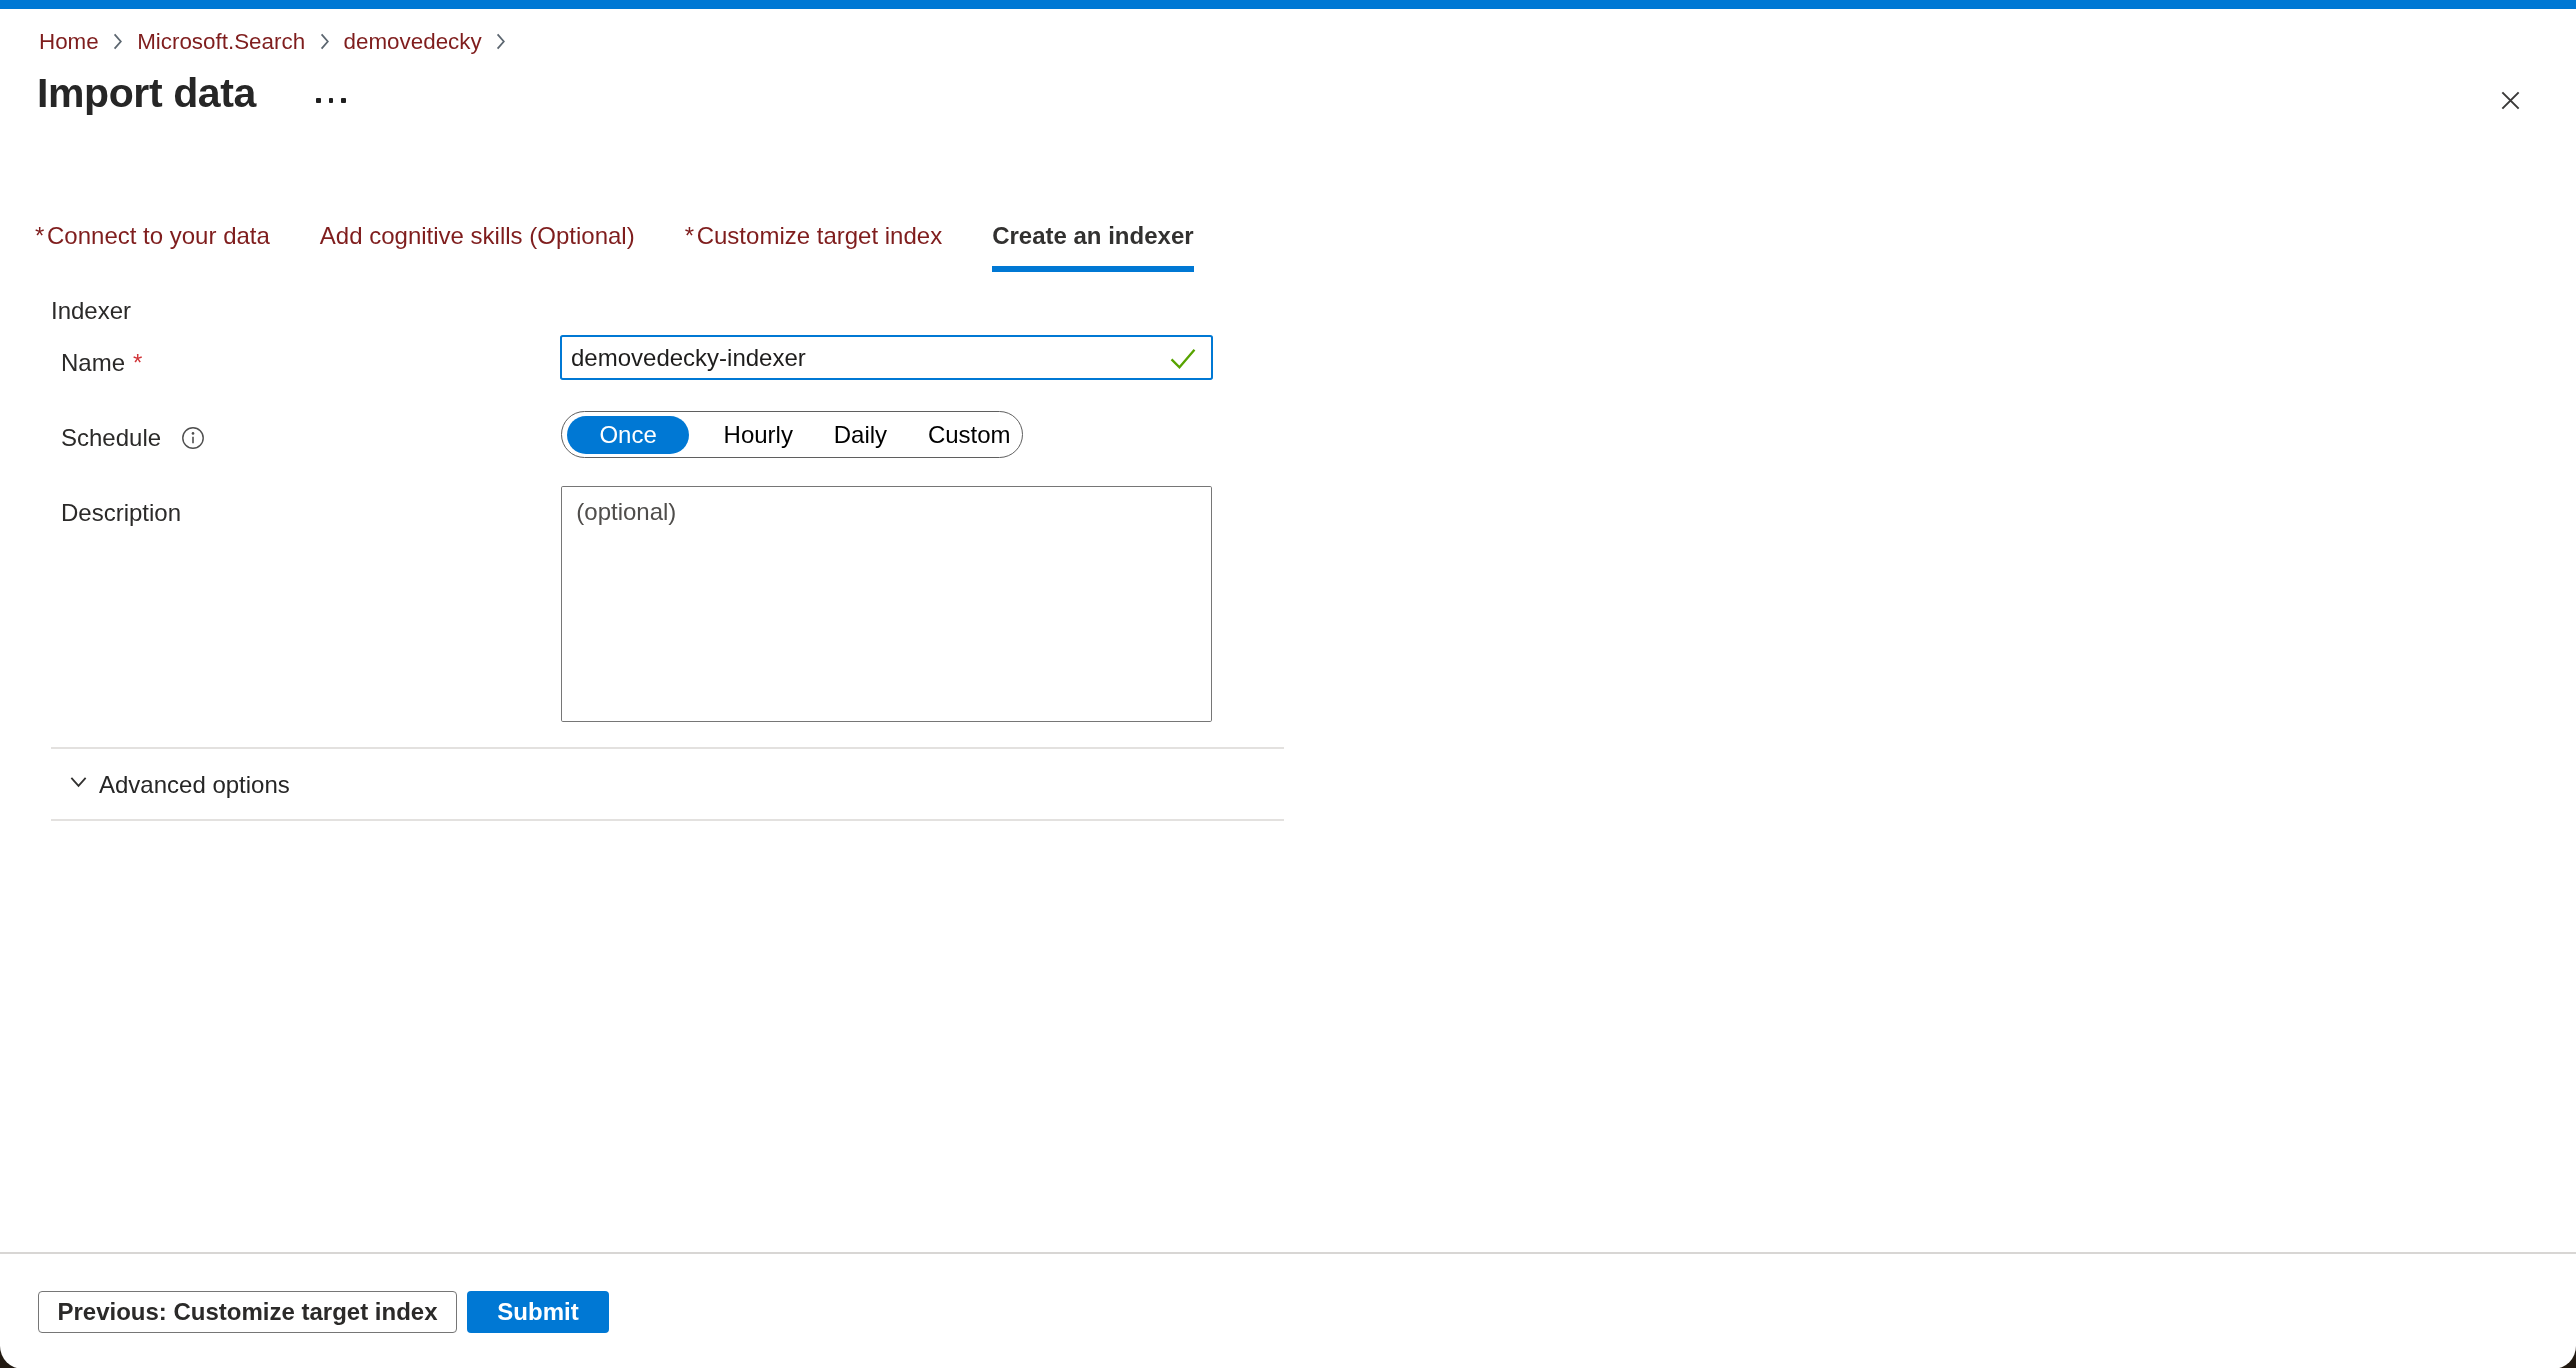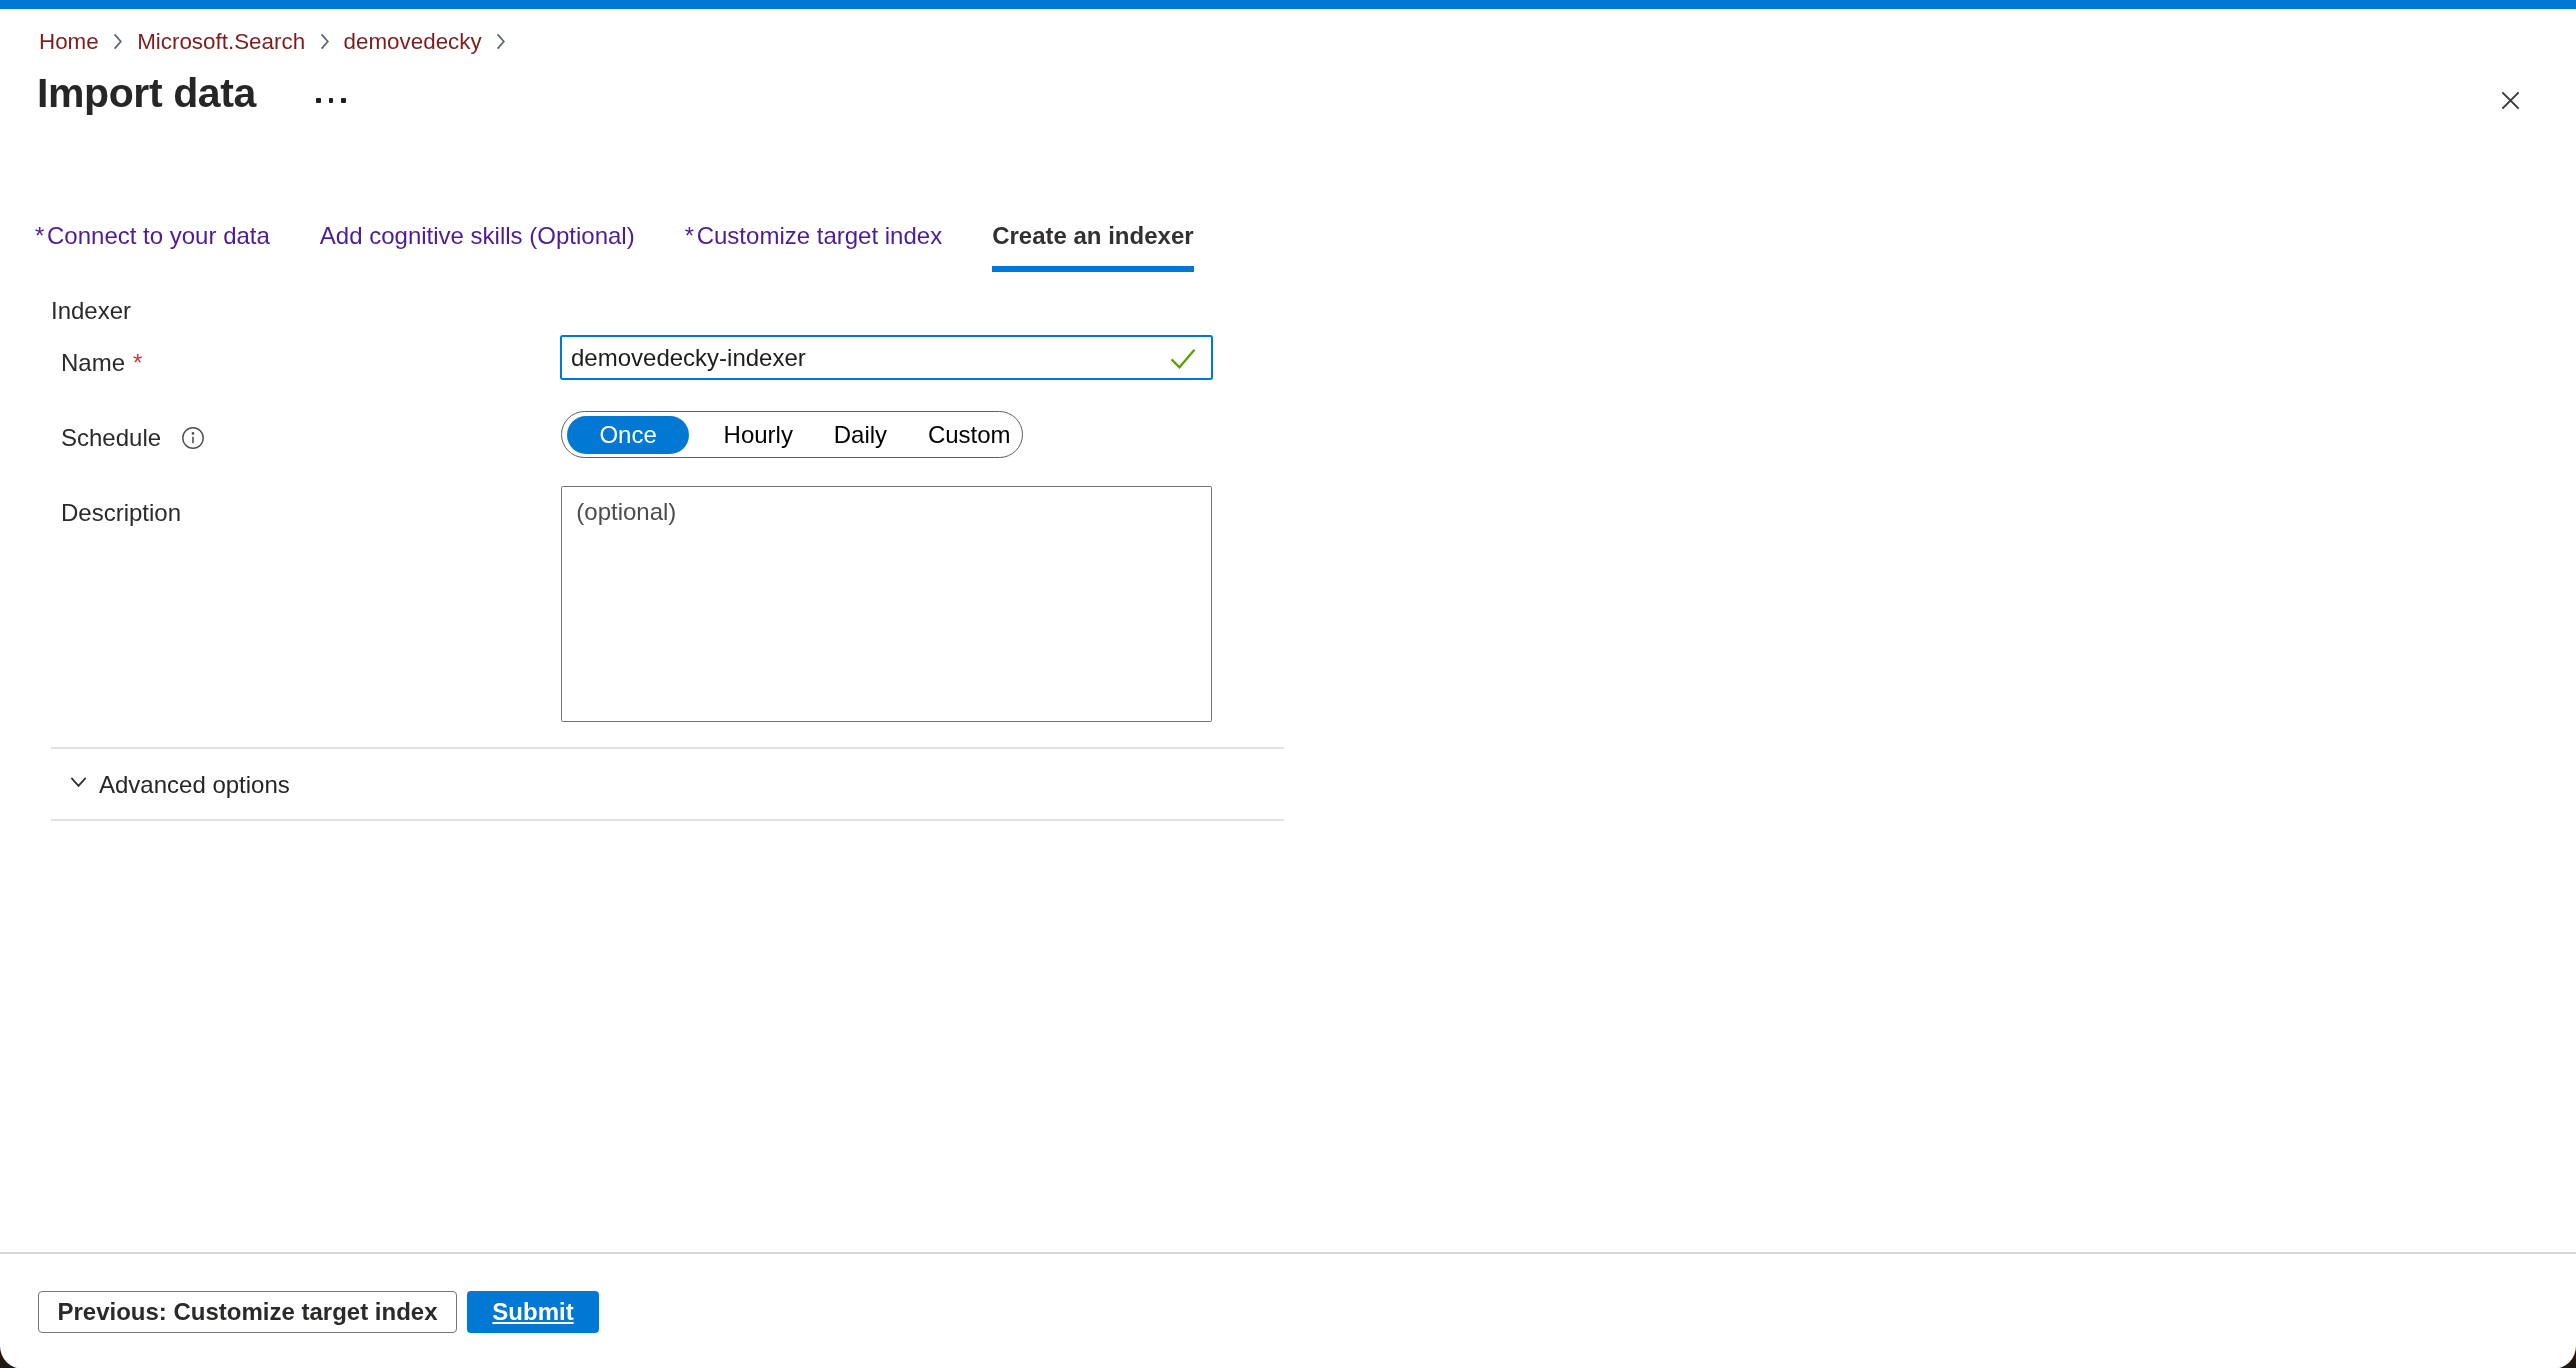--- a/index.html
+++ b/index.html
@@ -43,21 +43,21 @@
     position:absolute; left:2494px; top:84px;
     width:32px; height:32px; cursor:pointer;
     display:flex; align-items:center; justify-content:center;
   }
   
   .tabs {
     position:absolute; left:35px; top:222px;
     display:flex; gap:50px; font-size:24px;
   }
   .tab {
-    color:#4c1d95; cursor:pointer; padding-bottom:21.5px; position:relative;
+    color:#7f1d1d; cursor:pointer; padding-bottom:21.5px; position:relative;
     white-space:nowrap;
   }
   .tab .req { margin-right:2.7px; }
   .tab.active { color:#323130; font-weight:700; }
   .tab.active .underline {
     position:absolute; left:0; right:0; bottom:0; height:5.4px;
     background:#0078d4;
   }
   
   .section-title { position:absolute; left:51px; top:297px; font-size:24px; color:#2b2a29; }
@@ -120,22 +120,22 @@
     display:flex; align-items:center; justify-content:center;
     font-size:24px; font-weight:700; cursor:pointer;
     border-radius:4px; white-space:nowrap;
     font-family:"Liberation Sans","DejaVu Sans",sans-serif;
   }
   .btn-previous {
     left:38px; width:419px;
     background:#ffffff; border:1.8px solid #767676; color:#2b2a29;
   }
   .btn-submit {
-    left:467px; width:132px;
-    background:#0078d4; border:none; color:#ffffff;text-decoration:underline;
+    left:467px; width:142px;
+    background:#0078d4; border:none; color:#ffffff;
   }
 </style>
 </head>
 <body>
 
 <div class="page">
   <div class="topbar"></div>
 
   <nav class="breadcrumb">
     <a>Home</a>

